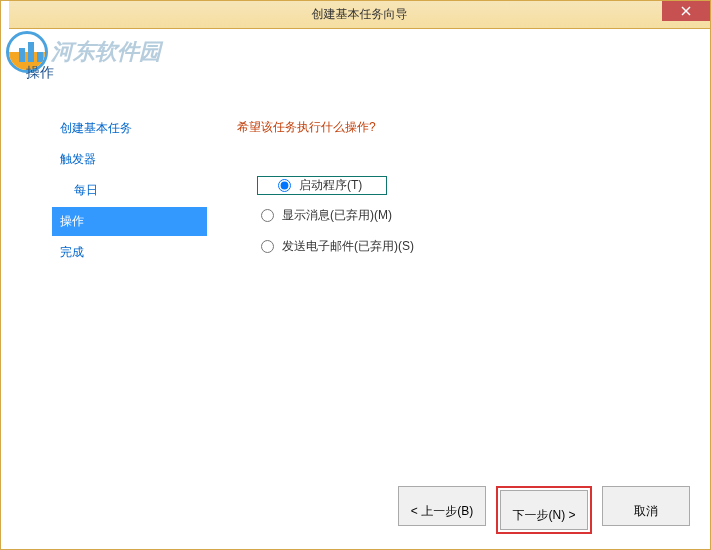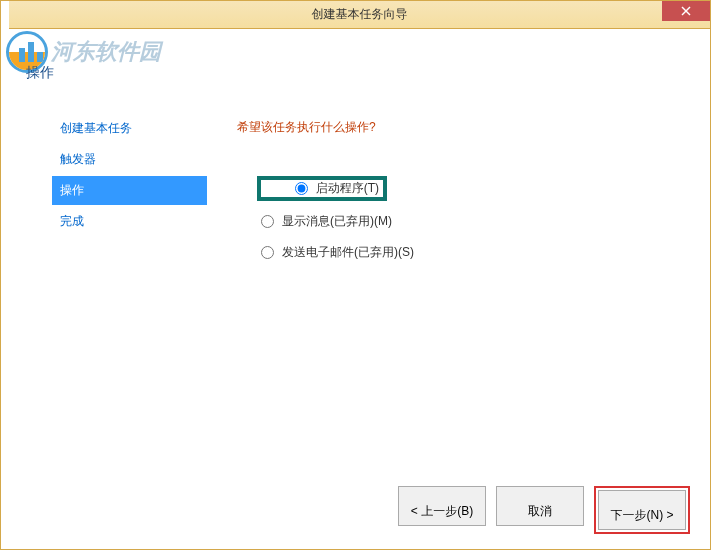--- a/index.html
+++ b/index.html
@@ -16,21 +16,21 @@
 .section-title { position: absolute; left: 25px; top: 35px; font-size: 14px; color: #1a4e8a; }
 .body { display: flex; flex: 1; margin-left: 31px; }
 .sidebar { width: 175px; padding: 15px 0 0 20px; }
 .sidebar-item { padding: 6px 8px; color: #0066cc; cursor: pointer; font-size: 12px; margin-bottom: 2px; }
 .sidebar-item.indent { padding-left: 22px; }
 .sidebar-item.active { background: #3399ff; color: #fff; }
 .main { flex: 1; padding: 20px 30px; }
 .question { font-size: 12px; color: #c2410c; margin-bottom: 40px; }
 .radio-group { margin-left: 20px; }
 .radio-row { display: flex; align-items: center; margin-bottom: 10px; padding: 2px 4px; }
-.radio-row.highlighted { border: 4px solid #0f766e; padding: 0 4px; width: 130px; justify-content: flex-end; }
+.radio-row.highlighted { border: 1px solid #0f766e; padding: 0 20px; width: 130px; }
 .radio-row input[type="radio"] { margin-right: 8px; }
 .radio-row label { font-size: 12px; color: #333; cursor: pointer; }
 .footer { position: absolute; bottom: 15px; right: 20px; display: flex; gap: 10px; }
 .btn { min-width: 88px; height: 40px; border: 1px solid #aaa; background: #f0f0f0; font-size: 12px; cursor: pointer; padding: 16px 10px; }
 .btn-highlight { border: 2px solid #d93333 !important; padding: 2px; }
 .btn-highlight .btn { border: 1px solid #aaa; }
 .btn-wrap { display: inline-block; }
 .logo-circle { width: 42px; height: 42px; border-radius: 50%; border: 3px solid #4aa3de; position: relative; overflow: hidden; }
 .logo-inner { position: absolute; width: 100%; height: 50%; bottom: 0; background: #f5a623; }
 .logo-bar { position: absolute; width: 6px; background: #4aa3de; bottom: 8px; }
@@ -61,20 +61,21 @@
           <div class="logo-bar b3"></div>
         </div>
       </div>
       <div class="watermark-text">河东软件园</div>
       <div class="section-title">操作</div>
     </div>
     <div class="body">
       <div class="sidebar">
         <div class="sidebar-item">创建基本任务</div>
         <div class="sidebar-item">触发器</div>
+        <div class="sidebar-item indent">每日</div>
         <div class="sidebar-item active">操作</div>
         <div class="sidebar-item">完成</div>
       </div>
       <div class="main">
         <div class="question">希望该任务执行什么操作?</div>
         <div class="radio-group">
           <div class="radio-row highlighted">
             <input type="radio" name="action" checked="" style="">
             <label>启动程序(T)</label>
           </div>
@@ -86,21 +87,21 @@
             <input type="radio" name="action" style="">
             <label>发送电子邮件(已弃用)(S)</label>
           </div>
         </div>
       </div>
     </div>
     <div class="footer">
       <span class="btn-wrap">
         <button class="btn">&lt; 上一步(B)</button>
       </span>
+      <span class="btn-wrap btn-highlight">
+        <button class="btn">下一步(N) &gt;</button>
+      </span>
       <span class="btn-wrap">
         <button class="btn">取消</button>
-      </span>
-      <span class="btn-wrap btn-highlight">
-        <button class="btn">下一步(N) &gt;</button>
       </span>
     </div>
   </div>
 </div>
 
 </body></html>

